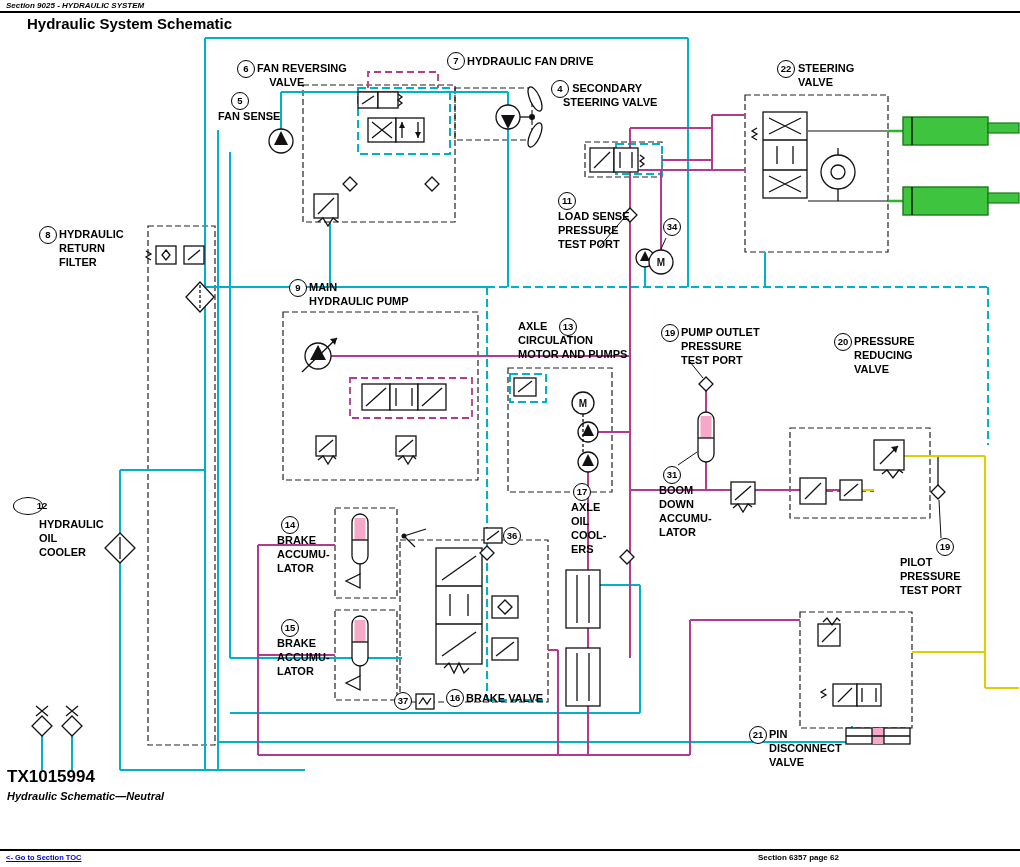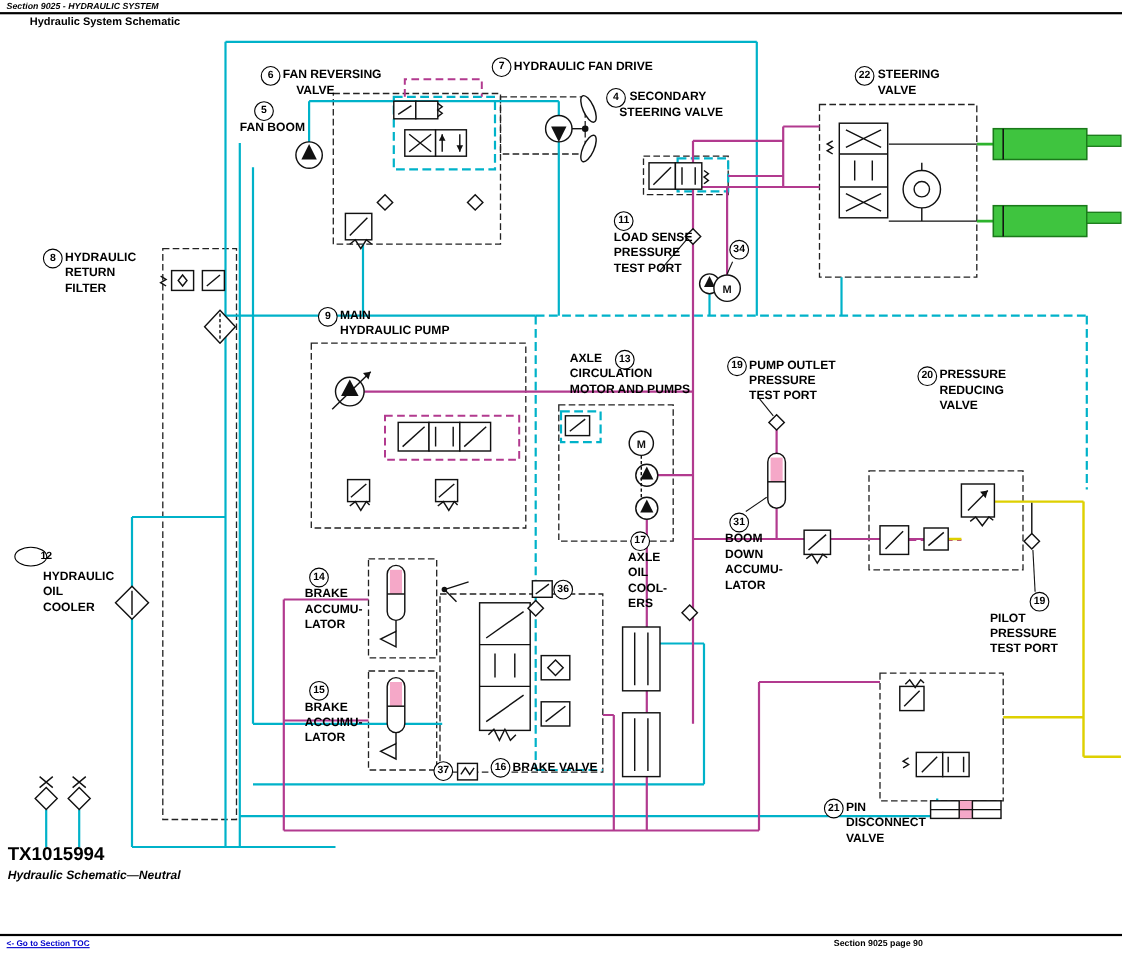--- a/index.html
+++ b/index.html
@@ -4,21 +4,21 @@
 <style>
   * { margin:0; padding:0; box-sizing:border-box; }
   html,body { background:#fff; }
   body {
     width:1020px; height:867px; position:relative; overflow:hidden;
     font-family:"Liberation Sans", sans-serif; color:#000;
   }
   .page { position:absolute; inset:0; }
   .topbar-text { position:absolute; left:6px; top:1px; font-size:8px; font-style:italic; font-weight:bold; }
   .topbar-line { position:absolute; left:0; top:11px; width:1020px; height:2px; background:#000; }
-  .page-title { position:absolute; left:27px; top:15px; font-size:10px; font-weight:bold; }
+  .page-title { position:absolute; left:27px; top:15px; font-size:15px; font-weight:bold; }
   svg.schematic { position:absolute; left:0; top:0; }
   #callout-layer { position:absolute; inset:0; pointer-events:none; }
   .callout-bubble {
     position:absolute; width:18px; height:18px; border:1.7px solid #000; border-radius:50%;
     background:#fff; font-size:9.5px; font-weight:bold; line-height:1;
     display:flex; align-items:center; justify-content:center;
     transform:translate(-50%,-50%);
   }
   .callout-label {
     position:absolute; font-size:11px; font-weight:bold; line-height:1.27; white-space:pre;
@@ -333,21 +333,21 @@
         <path d="M600,246 L624,218"></path>
         <path d="M690,362 L703,378"></path>
         <path d="M941,538 L939,500"></path>
         <path d="M678,465 L697,452"></path>
       </g>
     </g>
   </svg>
 
   <div id="callout-layer">
       <div class="callout-bubble" style="left: 240px; top: 101px;">5</div>
-      <div class="callout-label" style="left: 218px; top: 110px;">FAN BOOM</div>
+      <div class="callout-label" style="left: 218px; top: 110px;">FAN SENSE</div>
       <div class="callout-bubble" style="left: 246px; top: 69px;">6</div>
       <div class="callout-label" style="left: 257px; top: 62px;">FAN REVERSING
     VALVE</div>
       <div class="callout-bubble" style="left: 456px; top: 61px;">7</div>
       <div class="callout-label" style="left: 467px; top: 55px;">HYDRAULIC FAN DRIVE</div>
       <div class="callout-bubble" style="left: 48px; top: 235px;">8</div>
       <div class="callout-label" style="left: 59px; top: 228px;">HYDRAULIC
 RETURN
 FILTER</div>
       <div class="callout-bubble" style="left: 298px; top: 288px;">9</div>
@@ -410,15 +410,15 @@
       <div class="callout-bubble" style="left: 672px; top: 227px;">34</div>
       <div class="callout-bubble" style="left: 512px; top: 536px;">36</div>
       <div class="callout-bubble" style="left: 403px; top: 701px;">37</div>
     </div>
 
   <div class="fig-code">TX1015994</div>
   <div class="fig-caption">Hydraulic Schematic—Neutral</div>
 
   <div class="footer-line"></div>
   <a class="footer-link">&lt;- Go to Section TOC</a>
-  <div class="footer-page">Section 9025 page 90</div>
+  <div class="footer-page">Section 6357 page 62</div>
 
 </div>
 
 </body></html>

